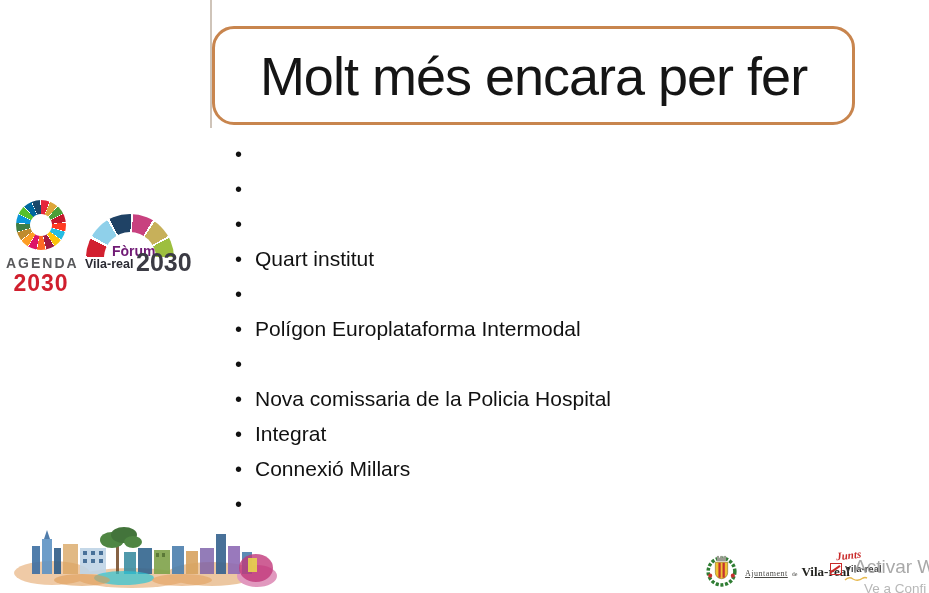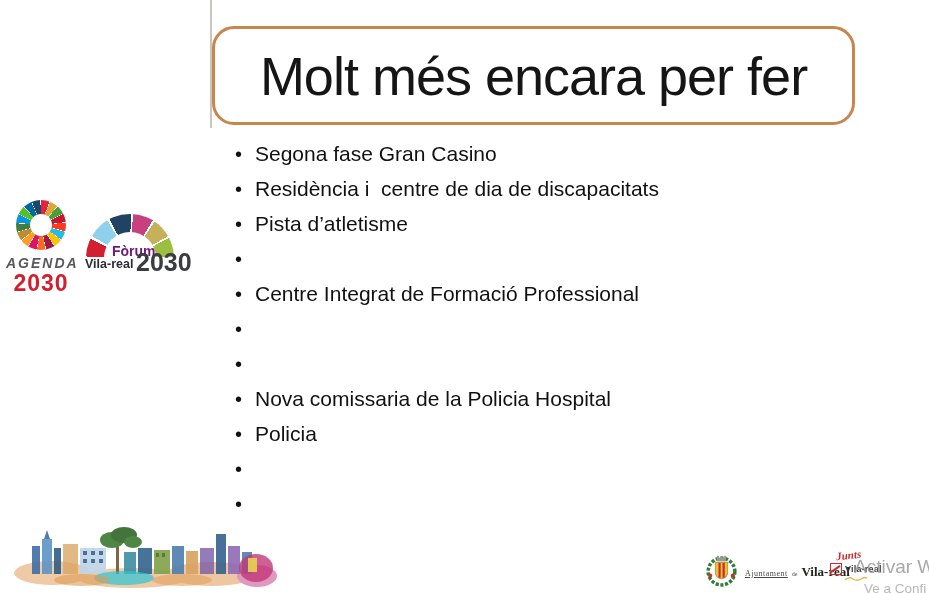--- a/index.html
+++ b/index.html
@@ -33,21 +33,21 @@
       #4C9F38 11.8% 17.3%,#fff 17.3% 17.6%,#C5192D 17.6% 23.1%,#fff 23.1% 23.5%,
       #FF3A21 23.5% 29.0%,#fff 29.0% 29.4%,#26BDE2 29.4% 34.9%,#fff 34.9% 35.3%,
       #FCC30B 35.3% 40.8%,#fff 40.8% 41.2%,#A21942 41.2% 46.7%,#fff 46.7% 47.1%,
       #FD6925 47.1% 52.5%,#fff 52.5% 52.9%,#DD1367 52.9% 58.4%,#fff 58.4% 58.8%,
       #FD9D24 58.8% 64.3%,#fff 64.3% 64.7%,#BF8B2E 64.7% 70.2%,#fff 70.2% 70.6%,
       #3F7E44 70.6% 76.1%,#fff 76.1% 76.5%,#0A97D9 76.5% 82.0%,#fff 82.0% 82.4%,
       #56C02B 82.4% 87.8%,#fff 87.8% 88.2%,#00689D 88.2% 93.7%,#fff 93.7% 94.1%,
       #19486A 94.1% 99.6%,#fff 99.6% 100%);
   }
   .sdg-wheel::after{content:"";position:absolute;inset:14px;border-radius:50%;background:#fff;}
-  .agenda-word{font-size:14px;font-weight:600;letter-spacing:2px;color:#58595B;margin-top:5px;font-style:italic;}
+  .agenda-word{font-size:14px;font-weight:600;letter-spacing:2px;color:#58595B;margin-top:5px;}
   .agenda-year{font-size:23px;font-weight:800;letter-spacing:1px;color:#D01F2E;margin-top:-1px;}
 
   
   .forum-logo{position:absolute;left:84px;top:212px;width:104px;height:64px;}
   .forum-arc-clip{position:absolute;left:2px;top:2px;width:88px;height:45px;overflow:hidden;}
   .forum-arc{
     width:88px;height:88px;border-radius:50%;position:relative;
     background:conic-gradient(from 270deg,
       #fff 0deg 2deg,#D22030 2deg 26deg,#fff 26deg 30deg,
       #8FD0EA 30deg 59deg,#fff 59deg 62deg,
@@ -91,53 +91,52 @@
 
 <div class="top-vline"></div>
 
 <div class="title-box">
   <div class="title-text">Molt més encara per fer</div>
 </div>
 
 <div class="bullet-list">
   <div class="row">
     <span class="bullet-dot">•</span>
-    <span class="li-text">Segona fase Gran Casino</span>
-  </div>
-  <div class="row">
-    <span class="bullet-dot">•</span>
-    <span class="li-text">Residència i  centre de dia de discapacitats</span>
-  </div>
-  <div class="row">
-    <span class="bullet-dot">•</span>
-    <span class="li-text">Pista d’atletisme</span>
-  </div>
-  <div class="row">
-    <span class="bullet-dot">•</span>
-  </div>
-  <div class="row">
-    <span class="bullet-dot">•</span>
-    <span class="li-text">Centre Integrat de Formació Professional</span>
-  </div>
-  <div class="row">
-    <span class="bullet-dot">•</span>
+  </div>
+  <div class="row">
+    <span class="bullet-dot">•</span>
+  </div>
+  <div class="row">
+    <span class="bullet-dot">•</span>
+  </div>
+  <div class="row">
+    <span class="bullet-dot">•</span>
+    <span class="li-text">Quart institut</span>
+  </div>
+  <div class="row">
+    <span class="bullet-dot">•</span>
+  </div>
+  <div class="row">
+    <span class="bullet-dot">•</span>
+    <span class="li-text">Polígon Europlataforma Intermodal</span>
   </div>
   <div class="row">
     <span class="bullet-dot">•</span>
   </div>
   <div class="row">
     <span class="bullet-dot">•</span>
     <span class="li-text">Nova comissaria de la Policia Hospital</span>
   </div>
   <div class="row">
     <span class="bullet-dot">•</span>
-    <span class="li-text">Policia</span>
-  </div>
-  <div class="row">
-    <span class="bullet-dot">•</span>
+    <span class="li-text">Integrat</span>
+  </div>
+  <div class="row">
+    <span class="bullet-dot">•</span>
+    <span class="li-text">Connexió Millars</span>
   </div>
   <div class="row">
     <span class="bullet-dot">•</span>
   </div>
 </div>
 
 <div class="agenda-logo">
   <div class="sdg-wheel"></div>
   <div class="agenda-word">AGENDA</div>
   <div class="agenda-year">2030</div>

